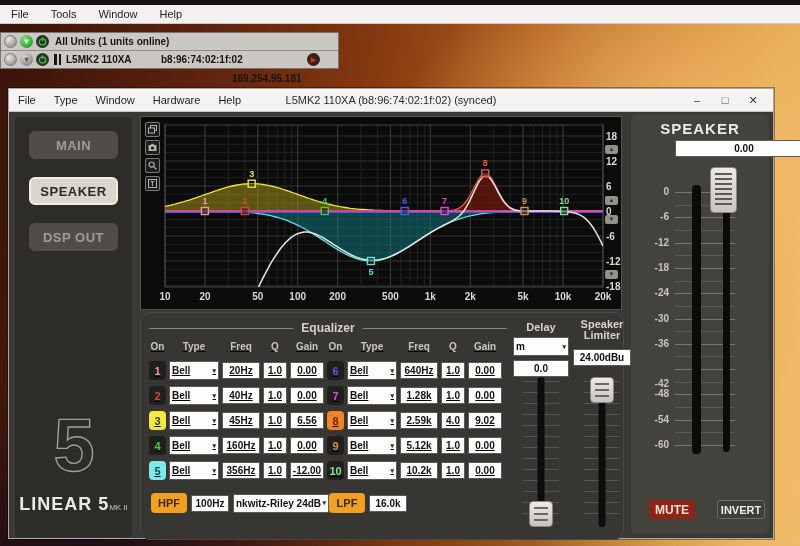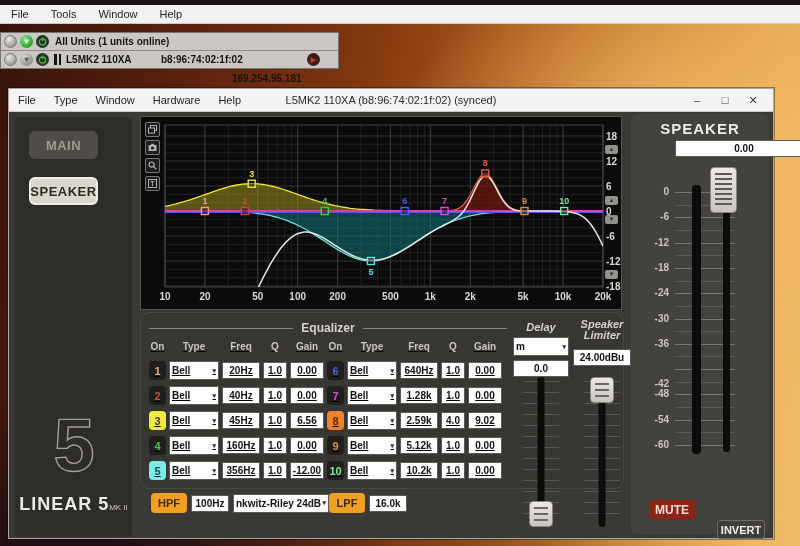--- a/index.html
+++ b/index.html
@@ -37,55 +37,55 @@
   .titlebar{height:22px;background:#f4f3f1;border-bottom:1px solid #c9c7c3;display:flex;align-items:center;
     font-size:11px;color:#1e1e1e;position:relative;}
   .titlebar .menu{display:flex;}
   .titlebar .menu span{padding:0 9px;}
   .wtitle{position:absolute;left:0;right:0;text-align:center;pointer-events:none;color:#2a2a2a;}
   .wbtns{margin-left:auto;display:flex;gap:8px;padding-right:10px;z-index:2;}
   .wbtns span{width:20px;text-align:center;font-size:11px;color:#3c3c3c;}
   .content{position:relative;width:764px;height:428px;}
   
   .sidebar{left:6px;top:5px;width:117px;height:420px;background:#2d2c29;border-radius:4px;}
-  .navbtn{left:14px;width:69px;height:28px;border-radius:6px;background:#504d49;color:#a09c94;
+  .navbtn{left:14px;width:89px;height:28px;border-radius:6px;background:#504d49;color:#a09c94;
     font-weight:bold;font-size:13px;display:flex;align-items:center;justify-content:center;letter-spacing:.5px;}
   .navbtn.active{background:#d9d6cc;color:#2c2b28;border:2px solid #efece2;box-sizing:border-box;}
   .logo-num{left:0;width:117px;bottom:48px;text-align:center;}
   .logo-brand{left:0;width:117px;bottom:22px;text-align:center;color:#eceae4;font-weight:bold;font-size:18px;letter-spacing:1px;}
   .logo-brand small{font-size:8px;font-weight:normal;color:#c9c6c0;letter-spacing:0;}
   
   .graph{left:131px;top:4px;width:480px;height:192px;background:#0b0b0b;border:1px solid #55534d;box-sizing:content-box;}
   .gtool{left:4px;width:13px;height:13px;background:#1d1d1d;border:1px solid #7b7974;border-radius:2px;
     display:flex;align-items:center;justify-content:center;}
   .spin{right:3px;width:13px;height:9px;background:#93918c;border-radius:2px;color:#2e2d2b;
     font-size:6px;line-height:9px;text-align:center;}
   svg text{font-family:"Liberation Sans","DejaVu Sans",sans-serif;}
   
-  .eqpanel{left:131px;top:200px;width:484px;height:177px;background:#383633;border:1px solid #4a4844;border-radius:10px;box-sizing:border-box;}
+  .eqpanel{left:131px;top:200px;width:484px;height:228px;background:#383633;border:1px solid #4a4844;border-radius:10px;box-sizing:border-box;}
   .eq-header{position:absolute;left:8px;top:8px;width:358px;display:flex;align-items:center;gap:8px;
     color:#d6d3cb;font-size:12px;font-weight:bold;}
   .eq-header i{flex:1;height:1px;background:#8a8781;}
   .eq-group{position:absolute;top:28px;width:176px;}
   .eq-grid{display:grid;grid-template-columns:17px 50px 38px 24px 34px;column-gap:3px;align-items:center;text-decoration:underline;}
   .eq-headrow{height:14px;color:#c9c6c0;font-size:10px;font-weight:bold;text-align:center;}
   .eq-row{margin-top:6px;height:19px;}
   .chip{height:19px;background:#201f1d;border-radius:4px;color:#eee;font-weight:bold;font-size:11px;
     display:flex;align-items:center;justify-content:center;}
   .sel{height:17px;background:#fdfdfd;border:1px solid #5c5a56;display:flex;align-items:center;
     font-size:10px;font-weight:bold;color:#111;padding:0 2px;justify-content:space-between;}
   .sel .caret{font-size:7px;color:#333;}
   input.field{height:17px;background:#fdfdfd;border:1px solid #5c5a56;font-size:10px;font-weight:bold;color:#111;
     text-align:center;padding:0;width:100%;box-sizing:border-box;border-radius:1px;font-family:"Liberation Sans",sans-serif;}
   .filtrow{position:absolute;top:180px;display:grid;grid-template-columns:36px 38px 96px;column-gap:4px;height:20px;align-items:center;}
   .filtbtn{height:20px;background:#f2a024;border-radius:4px;color:#3c2a06;font-weight:bold;font-size:11px;
     display:flex;align-items:center;justify-content:center;}
   
   .dcol{position:absolute;top:0;height:224px;}
-  .dlabel{color:#d6d3cb;font-size:11px;font-weight:bold;text-align:center;font-style:italic;}
+  .dlabel{color:#d6d3cb;font-size:11px;font-weight:bold;text-align:center;}
   .vslider{position:absolute;left:0;right:0;}
   .vticks{position:absolute;left:50%;transform:translateX(-50%);width:36px;top:4px;bottom:4px;
     background:repeating-linear-gradient(to bottom,rgba(255,255,255,.16) 0 1px,transparent 1px 11px);}
   .vtrack{position:absolute;left:50%;transform:translateX(-50%);width:7px;top:0;bottom:0;background:#0c0c0c;border-radius:4px;}
   .vhandle{position:absolute;left:50%;transform:translateX(-50%);width:24px;height:26px;
     background:linear-gradient(#eceae6,#c7c4bf);border:1px solid #8a8781;border-radius:4px;box-sizing:border-box;}
   .vhandle:after{content:"";position:absolute;left:4px;right:4px;top:5px;bottom:5px;
     background:repeating-linear-gradient(to bottom,#6b6863 0 2px,transparent 2px 6px);}
   
   .spk{left:622px;top:2px;width:138px;height:420px;background:#44423d;border-radius:6px;}
@@ -96,21 +96,21 @@
   .sc-label{position:absolute;left:2px;width:36px;text-align:right;font-size:10px;font-weight:bold;color:#c9c6c0;}
   .meterbar{left:61px;top:71px;width:9px;height:269px;background:#0b0b0b;border-radius:4px;z-index:2;}
   .fadertrack{left:92px;top:56px;width:7px;height:282px;background:#0b0b0b;border-radius:4px;z-index:2;}
   .faderhandle{left:79px;top:53px;width:27px;height:46px;background:linear-gradient(#eceae6,#c7c4bf);
     border:1px solid #8a8781;border-radius:4px;box-sizing:border-box;z-index:3;}
   .faderhandle:after{content:"";position:absolute;left:4px;right:4px;top:5px;bottom:5px;
     background:repeating-linear-gradient(to bottom,#5d5a55 0 2px,transparent 2px 5px);}
   .mutebtn{left:18px;top:386px;width:46px;height:19px;background:#8e2417;border-radius:3px;color:#f2ddd5;
     font-weight:bold;font-size:12px;display:flex;align-items:center;justify-content:center;}
   .invbtn{left:86px;top:386px;width:48px;height:19px;background:#3f3d39;border:1px solid #6e6b65;border-radius:3px;
-    color:#efedea;font-weight:bold;font-size:11px;display:flex;align-items:center;justify-content:center;box-sizing:border-box;margin-top:20px;}
+    color:#efedea;font-weight:bold;font-size:11px;display:flex;align-items:center;justify-content:center;box-sizing:border-box;}
 </style>
 </head>
 <body>
 
 <div class="abs top-strip"></div>
 <div class="abs menubar">
   <span>File</span>
   <span>Tools</span>
   <span>Window</span>
   <span>Help</span>
@@ -163,20 +163,21 @@
       <span>□</span>
       <span>✕</span>
     </div>
   </div>
 
   <div class="content">
 
     <div class="abs sidebar">
       <div class="abs navbtn" style="top:14px">MAIN</div>
       <div class="abs navbtn active" style="top:60px">SPEAKER</div>
+      <div class="abs navbtn" style="top:106px">DSP OUT</div>
       <div class="abs logo-num">
         <svg width="80" height="80" viewBox="0 0 80 80">
           <text x="40" y="66" text-anchor="middle" font-size="74" font-weight="bold" fill="none" stroke="#a29f98" stroke-width="1.4">5</text>
         </svg>
       </div>
       <div class="abs logo-brand">
         <span>LINEAR 5</span><small>MK II</small>
       </div>
     </div>
 

